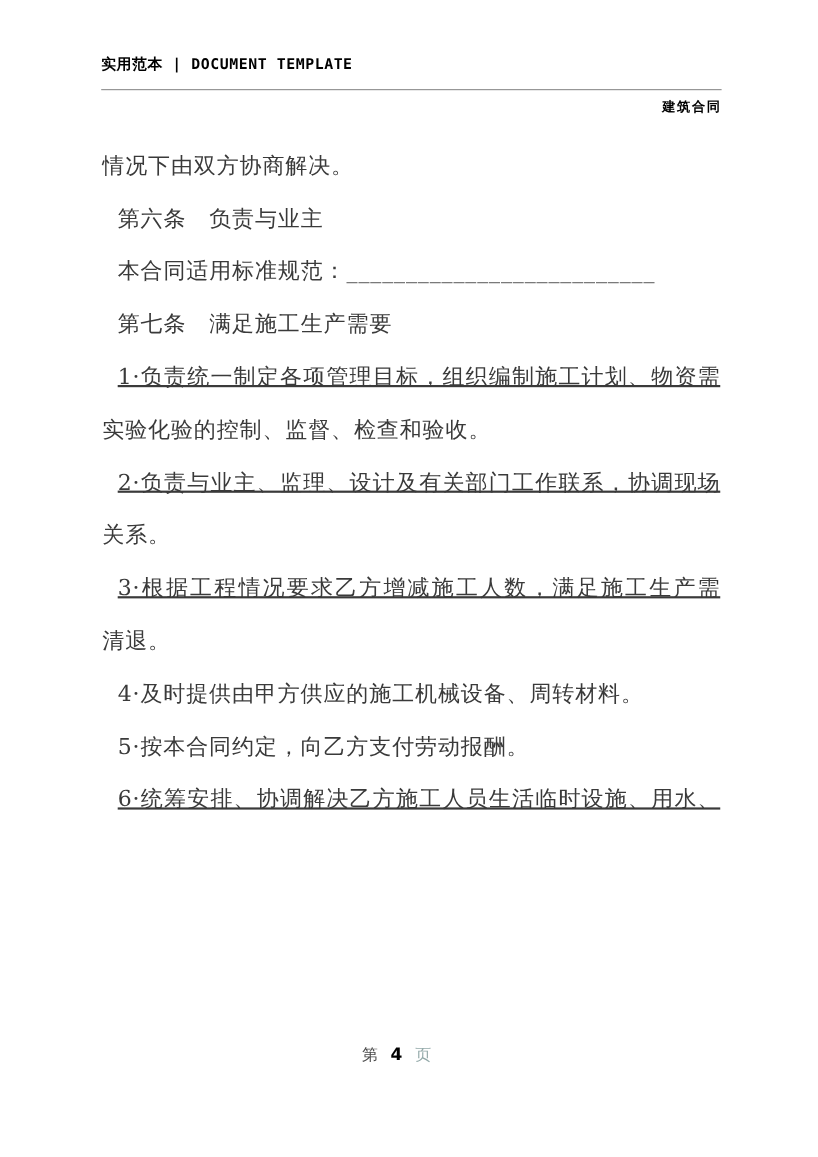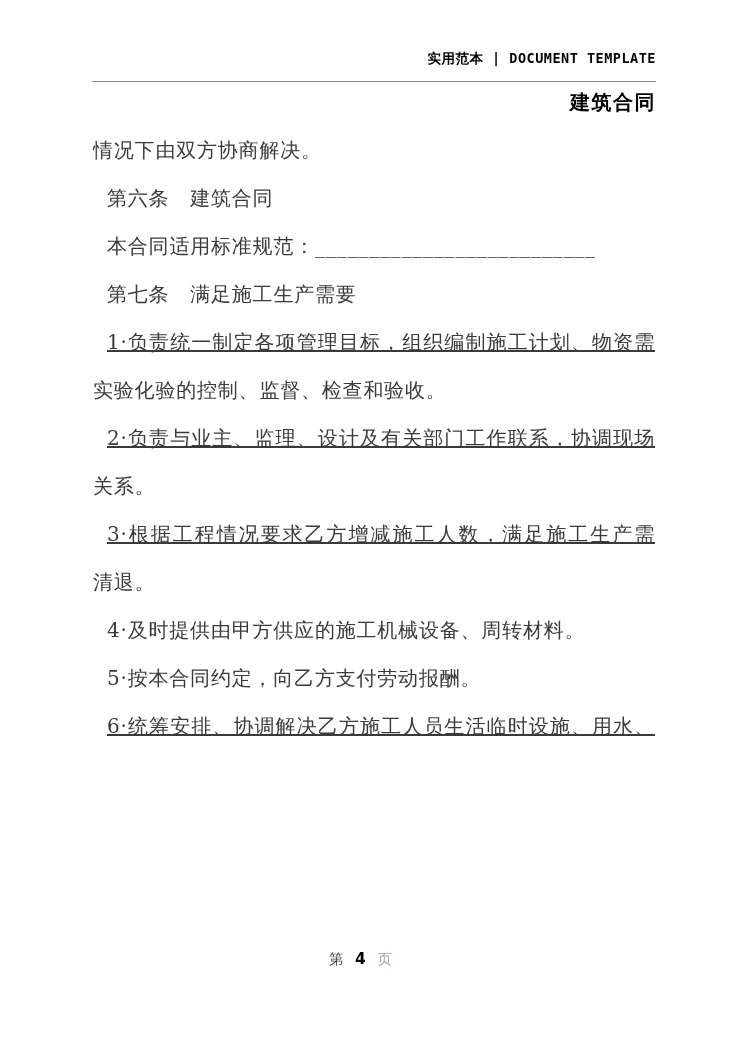--- a/index.html
+++ b/index.html
@@ -18,38 +18,38 @@
   }
   
   .page-header {
     position: absolute;
     top: 0;
     left: 92px;
     width: 564px;
   }
   .brand {
     padding-top: 50px;
-    text-align: right;
+    text-align: left;
     font-family: "DejaVu Sans Mono", "Liberation Mono", monospace;
     font-weight: bold;
     font-size: 13.5px;
     letter-spacing: 0.5px;
     color: #000000;
     white-space: nowrap;
   }
   .rule {
     margin-top: 13px;
     border-bottom: 1px solid #8c8c8c;
     height: 0;
   }
   .doc-type {
     margin-top: 7px;
     text-align: right;
     font-weight: bold;
-    font-size: 20px;
+    font-size: 12px;
     letter-spacing: 1.5px;
     color: #000000;
   }
   
   .contract-body {
     position: absolute;
     top: 126px;
     left: 93px;
     width: 562px;
   }
@@ -96,21 +96,21 @@
 
   <div class="page-header">
     <div class="brand">实用范本 | DOCUMENT TEMPLATE</div>
     <div class="rule"></div>
     <div class="doc-type">建筑合同</div>
   </div>
 
   <div class="contract-body" id="body-lines">
 
   <div class="line">情况下由双方协商解决。</div>
-      <div class="line indent">第六条　建筑合同</div>
+      <div class="line indent">第六条　负责与业主</div>
       <div class="line indent">本合同适用标准规范：__________________________</div>
       <div class="line indent">第七条　满足施工生产需要</div>
       <div class="line indent fill">1·负责统一制定各项管理目标，组织编制施工计划、物资需用量</div>
       <div class="line">实验化验的控制、监督、检查和验收。</div>
       <div class="line indent fill">2·负责与业主、监理、设计及有关部门工作联系，协调现场工作</div>
       <div class="line">关系。</div>
       <div class="line indent fill">3·根据工程情况要求乙方增减施工人数，满足施工生产需要。对</div>
       <div class="line">清退。</div>
       <div class="line indent">4·及时提供由甲方供应的施工机械设备、周转材料。</div>
       <div class="line indent">5·按本合同约定，向乙方支付劳动报酬。</div>

